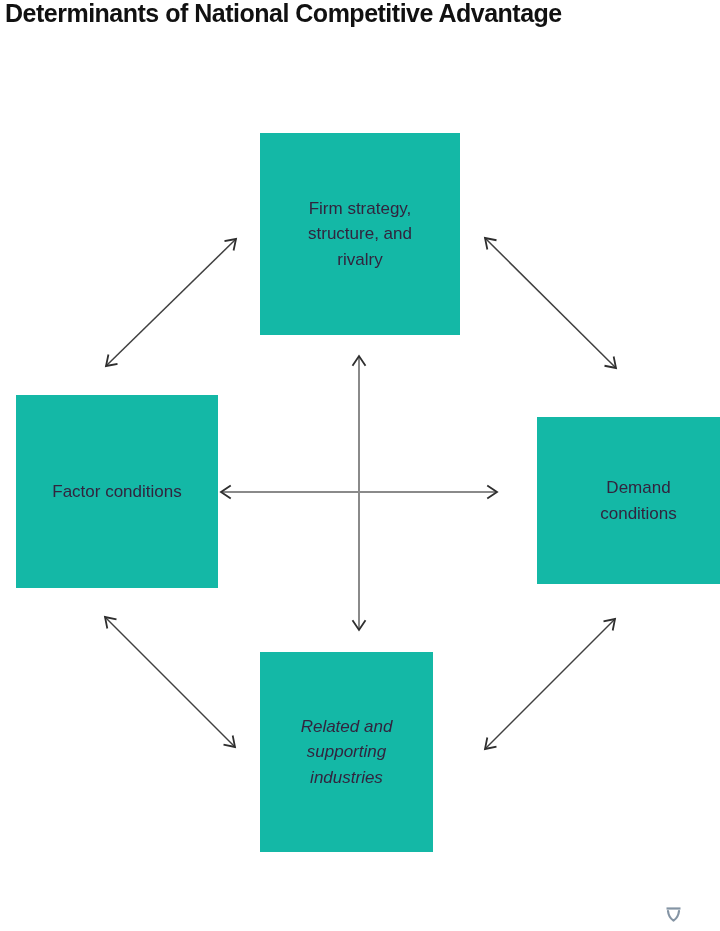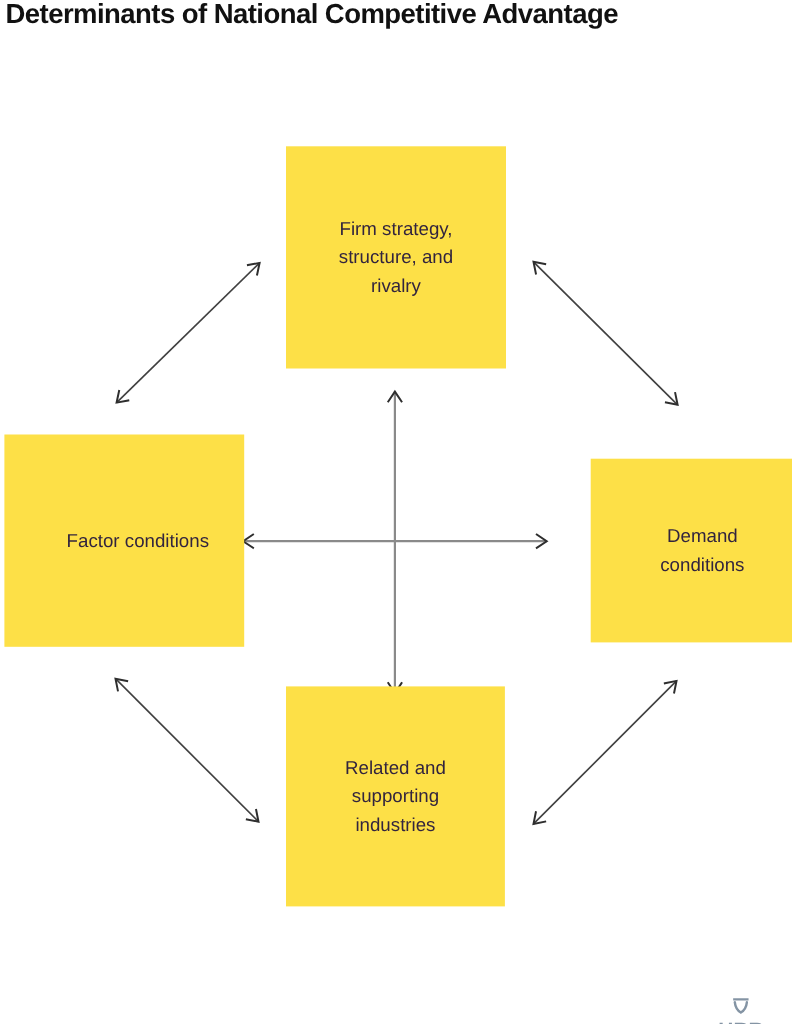--- a/index.html
+++ b/index.html
@@ -21,35 +21,35 @@
     color: #111111;
   }
   .arrows {
     position: absolute;
     left: 0; top: 0;
     width: 720px; height: 931px;
     pointer-events: none;
   }
   .node {
     position: absolute;
-    background: #fde047;
+    background: #14b8a6;
     display: flex;
     align-items: center;
-    justify-content: flex-end;
+    justify-content: center;
     text-align: center;
     color: #32243e;
     font-size: 17px;
     line-height: 1.5;
     padding: 0 32px;
     box-sizing: border-box;
   }
   .node-top    { left: 260px; top: 133px; width: 200px; height: 202px; }
-  .node-left   { left:   4px; top: 395px; width: 218px; height: 193px; }
+  .node-left   { left:   16px; top: 395px; width: 202px; height: 193px; }
   .node-right  { left: 517px; top: 417px; width: 203px; height: 167px; margin-left: 20px; }
-  .node-bottom { left: 260px; top: 624px; width: 199px; height: 200px; }
+  .node-bottom { left: 260px; top: 652px; width: 173px; height: 200px; font-style: italic; }
   .logo {
     position: absolute;
     left: 653px; top: 906px;
     display: flex;
     align-items: center;
     gap: 3px;
     color: #8494a4;
     white-space: nowrap;
     flex-direction: column;
   }

